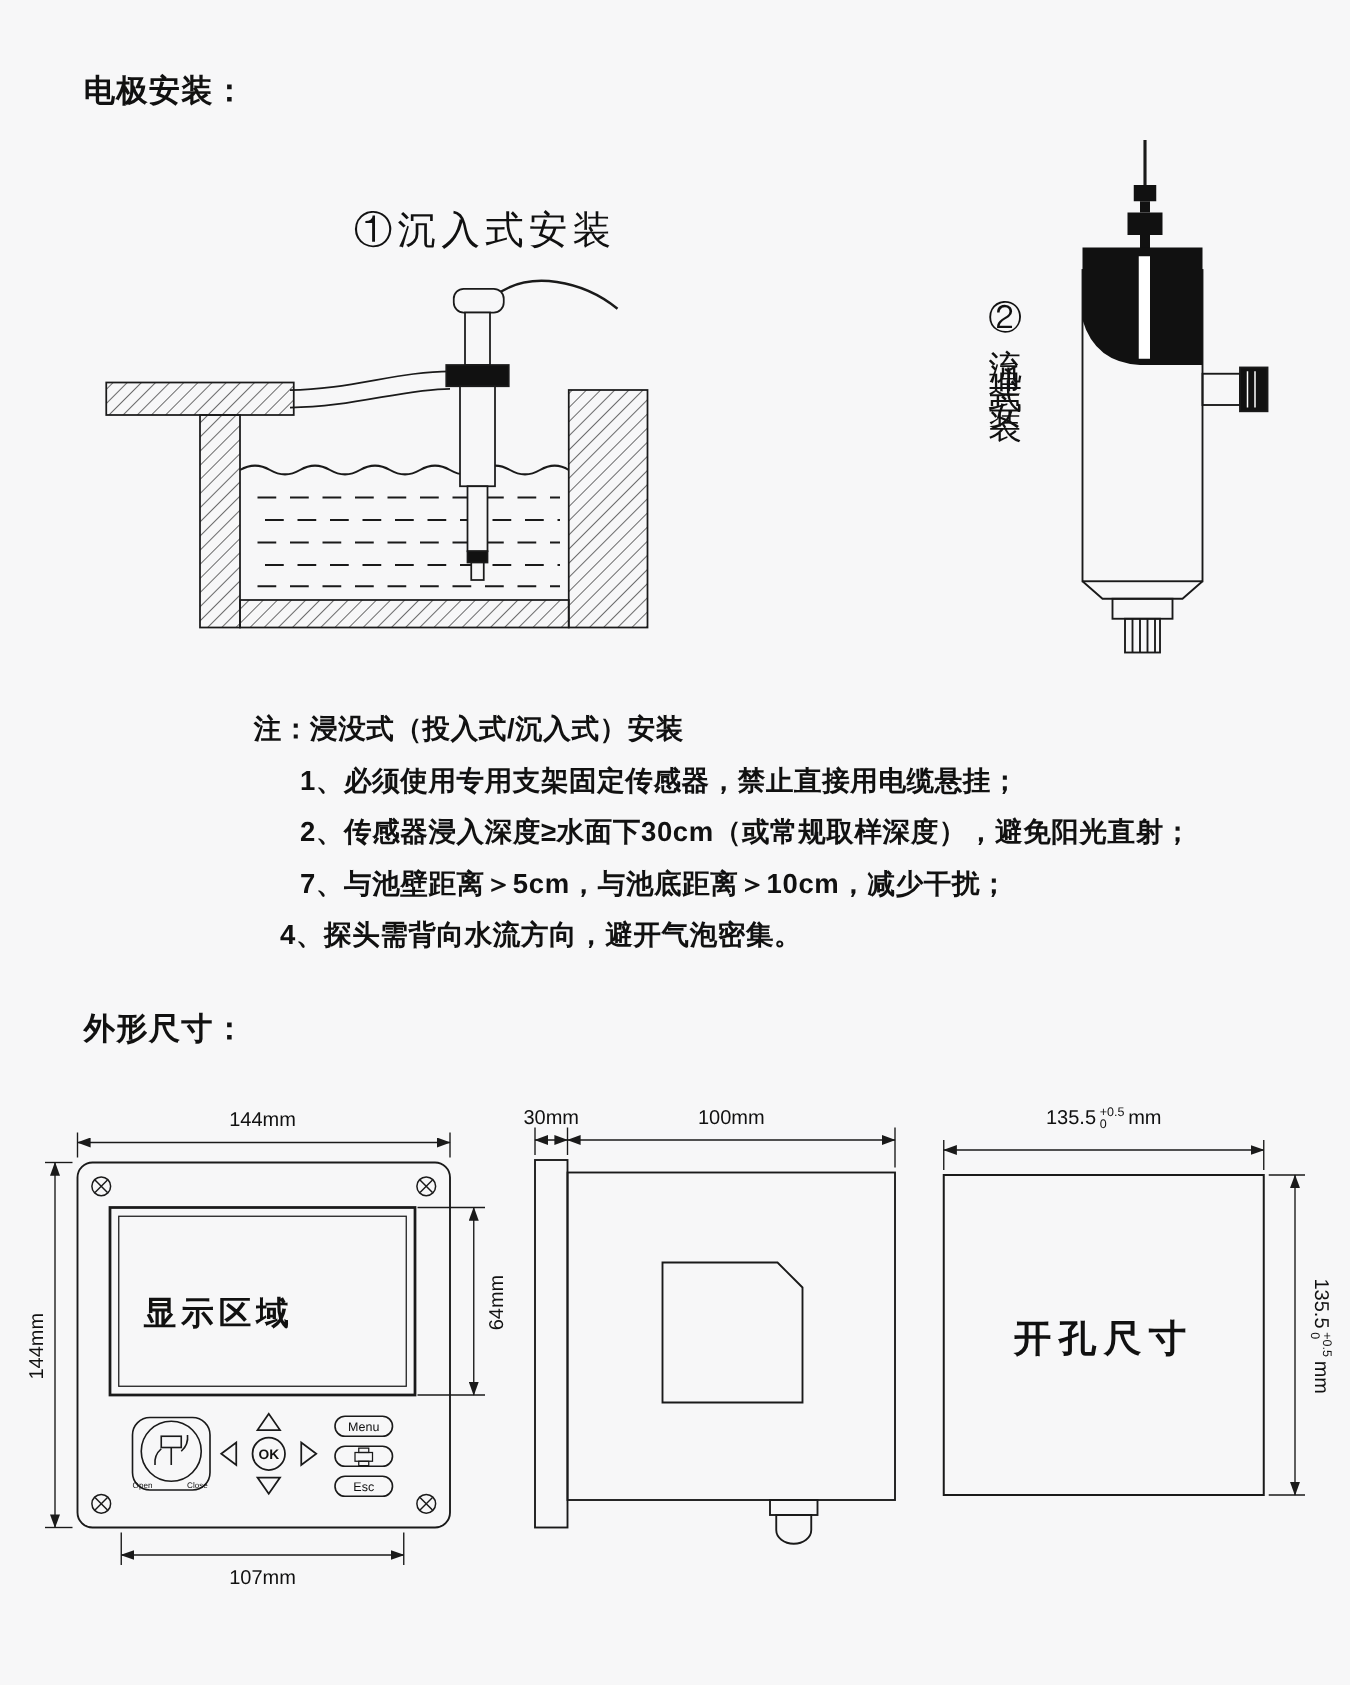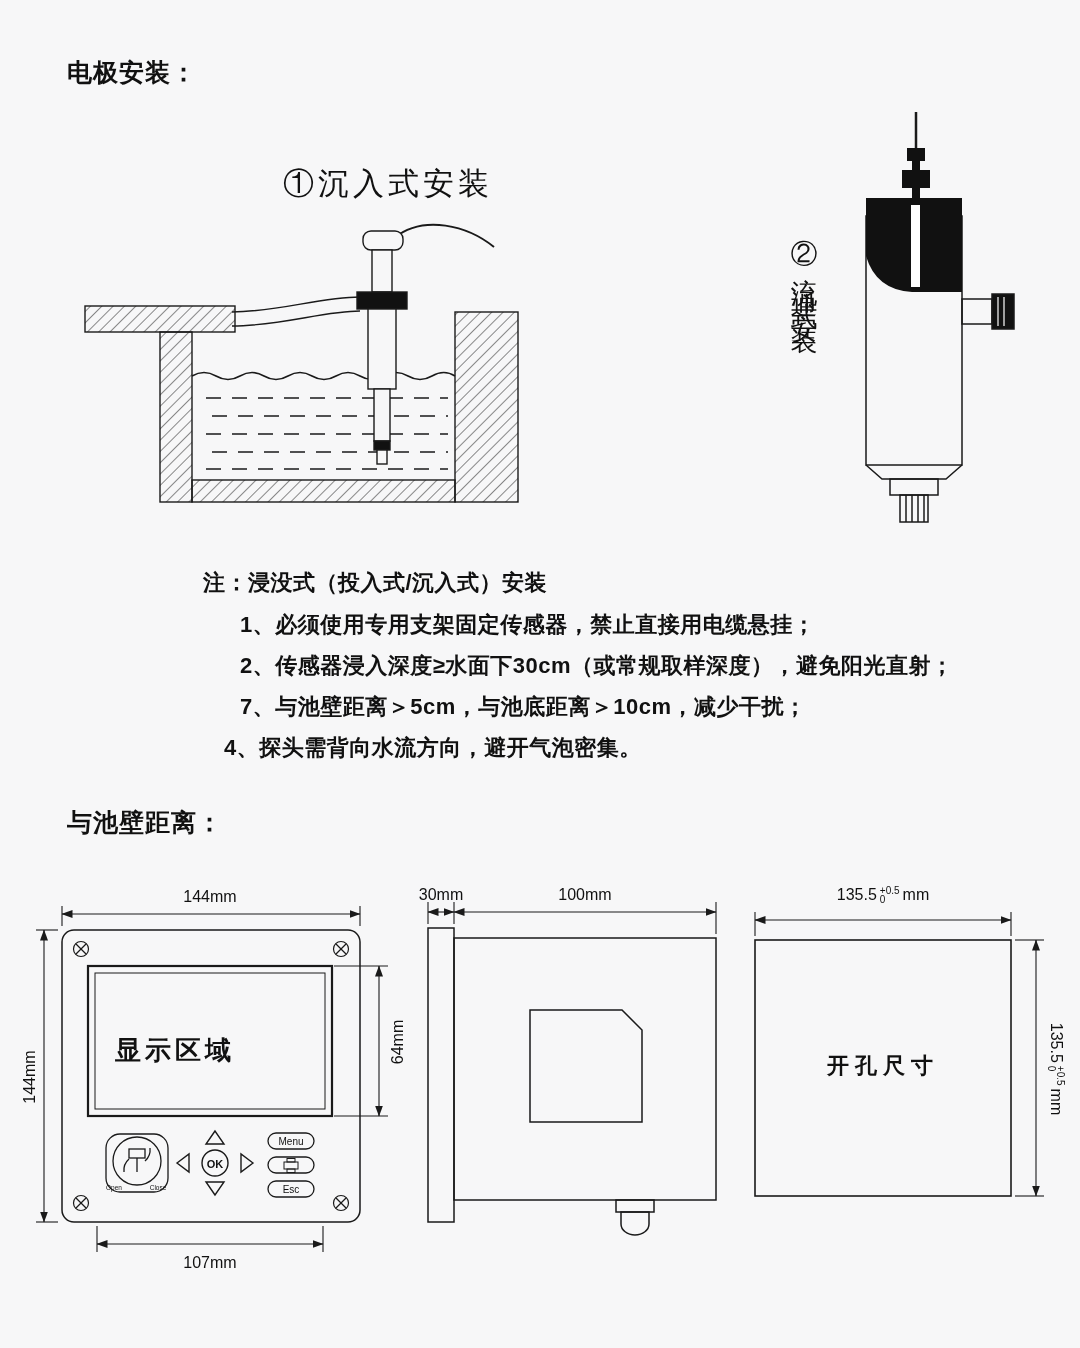--- a/index.html
+++ b/index.html
@@ -18,21 +18,21 @@
   .serif-title { font-family:Liberation Mono, monospace; font-size:31px; letter-spacing:4px; }
   .vert-title {
     font-family:"Liberation Serif",serif; font-size:27px;
     writing-mode:vertical-rl; text-orientation:upright; letter-spacing:12px;
   }
   .note { font-size:22px; font-weight:600; letter-spacing:0.5px; white-space:nowrap;margin-left:28px; }
   .dim { font-size:16px; text-align:center; white-space:nowrap; }
   .rot-ccw { transform:rotate(-90deg); }
   .rot-cw { transform:rotate(90deg); }
   .panel-label { font-family:Liberation Mono, monospace; font-weight:bold; font-size:26px; letter-spacing:4px; text-align:left; }
-  .cutout-label { font-family:"Liberation Serif",serif; font-weight:bold; font-size:22px; letter-spacing:6px; text-align:center; }
+  .cutout-label { font-family:"Liberation Serif",serif; font-weight:bold; font-size:30px; letter-spacing:6px; text-align:center; }
   .dimflex { display:flex; align-items:center; justify-content:center; gap:1px; }
   .tolstack { display:inline-flex; flex-direction:column; font-size:10px; line-height:9px; text-align:left; margin:0 2px; }
 </style>
 </head>
 <body>
 
 <svg class="layer" width="1080" height="1348" viewBox="0 0 1080 1348">
   <defs>
     <pattern id="hatch" width="8" height="8" patternUnits="userSpaceOnUse" patternTransform="rotate(45)">
       <line x1="0" y1="0" x2="0" y2="8" stroke="#2a2a2a" stroke-width="1.1"></line>
@@ -217,21 +217,21 @@
 <div class="abs serif-title" style="left:283px;top:163px">①沉入式安装</div>
 
 <div class="abs vert-title" style="left:786px;top:218px;height:310px">②流通式安装</div>
 
 <div class="abs note" style="left:175px;top:568px">注：浸没式（投入式/沉入式）安装</div>
 <div class="abs note" style="left:212px;top:610px">1、必须使用专用支架固定传感器，禁止直接用电缆悬挂；</div>
 <div class="abs note" style="left:212px;top:651px">2、传感器浸入深度≥水面下30cm（或常规取样深度），避免阳光直射；</div>
 <div class="abs note" style="left:212px;top:692px">7、与池壁距离＞5cm，与池底距离＞10cm，减少干扰；</div>
 <div class="abs note" style="left:196px;top:733px">4、探头需背向水流方向，避开气泡密集。</div>
 
-<div class="abs sec-title" style="left:55px;top:806px">与池壁距离：</div>
+<div class="abs sec-title" style="left:55px;top:806px">外形尺寸：</div>
 
 <div class="abs dim" style="left:160px;top:888px;width:100px">144mm</div>
 <div class="abs dim rot-ccw" style="left:-20px;top:1068px;width:100px">144mm</div>
 <div class="abs panel-label" style="left:115px;top:1033px;width:190px">显示区域</div>
 <div class="abs dim rot-ccw" style="left:353px;top:1033px;width:90px">64mm</div>
 <div class="abs dim" style="left:160px;top:1254px;width:100px">107mm</div>
 
 <div class="abs dim" style="left:405px;top:886px;width:72px">30mm</div>
 <div class="abs dim" style="left:549px;top:886px;width:72px">100mm</div>
 

